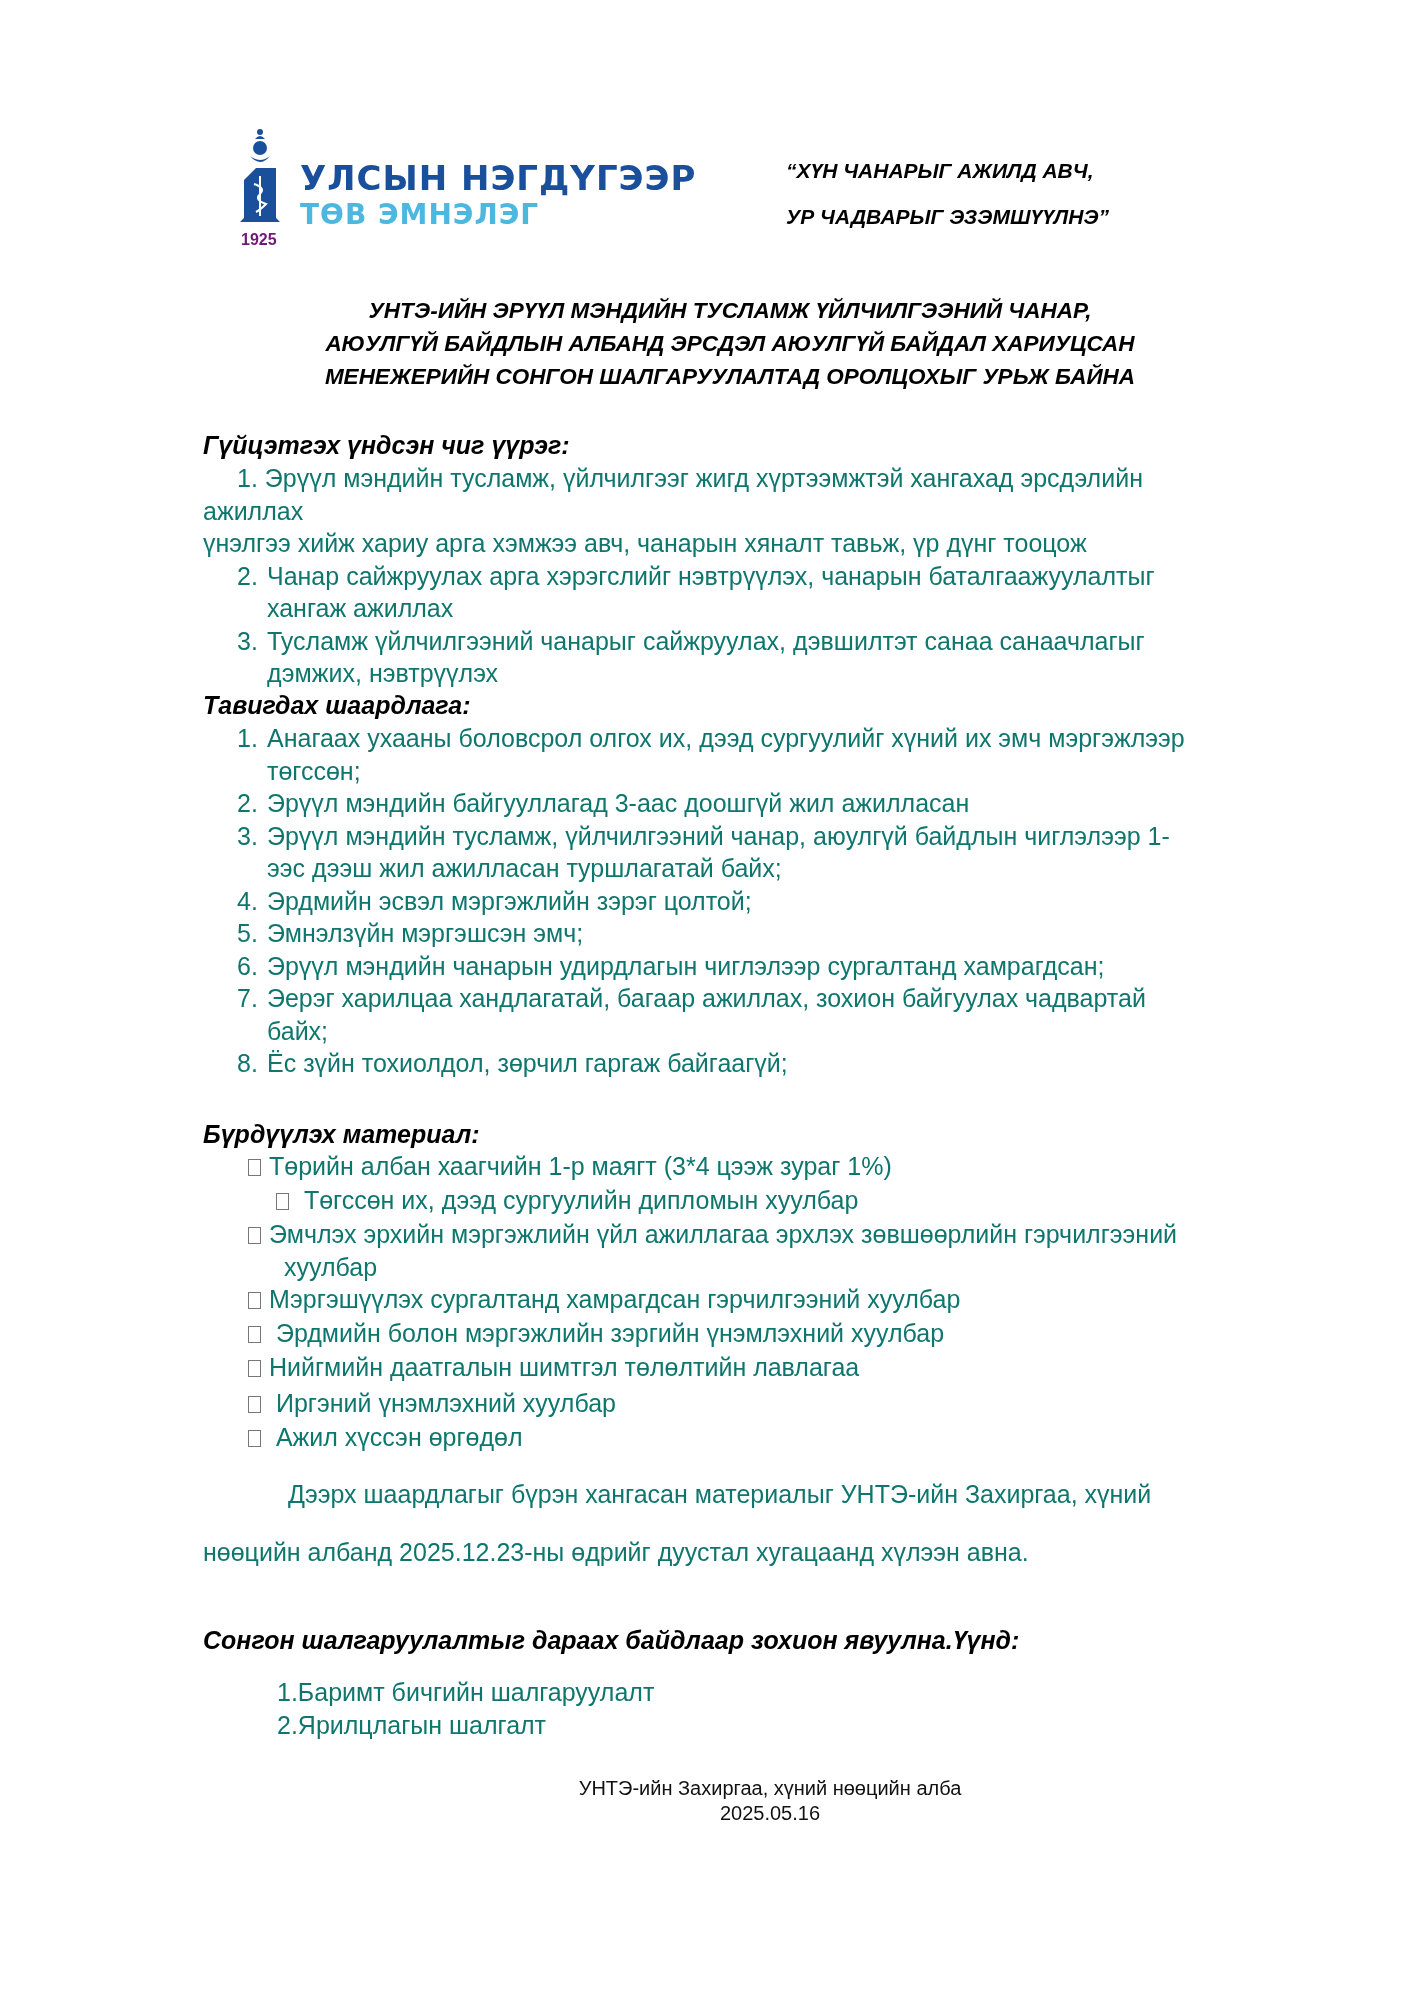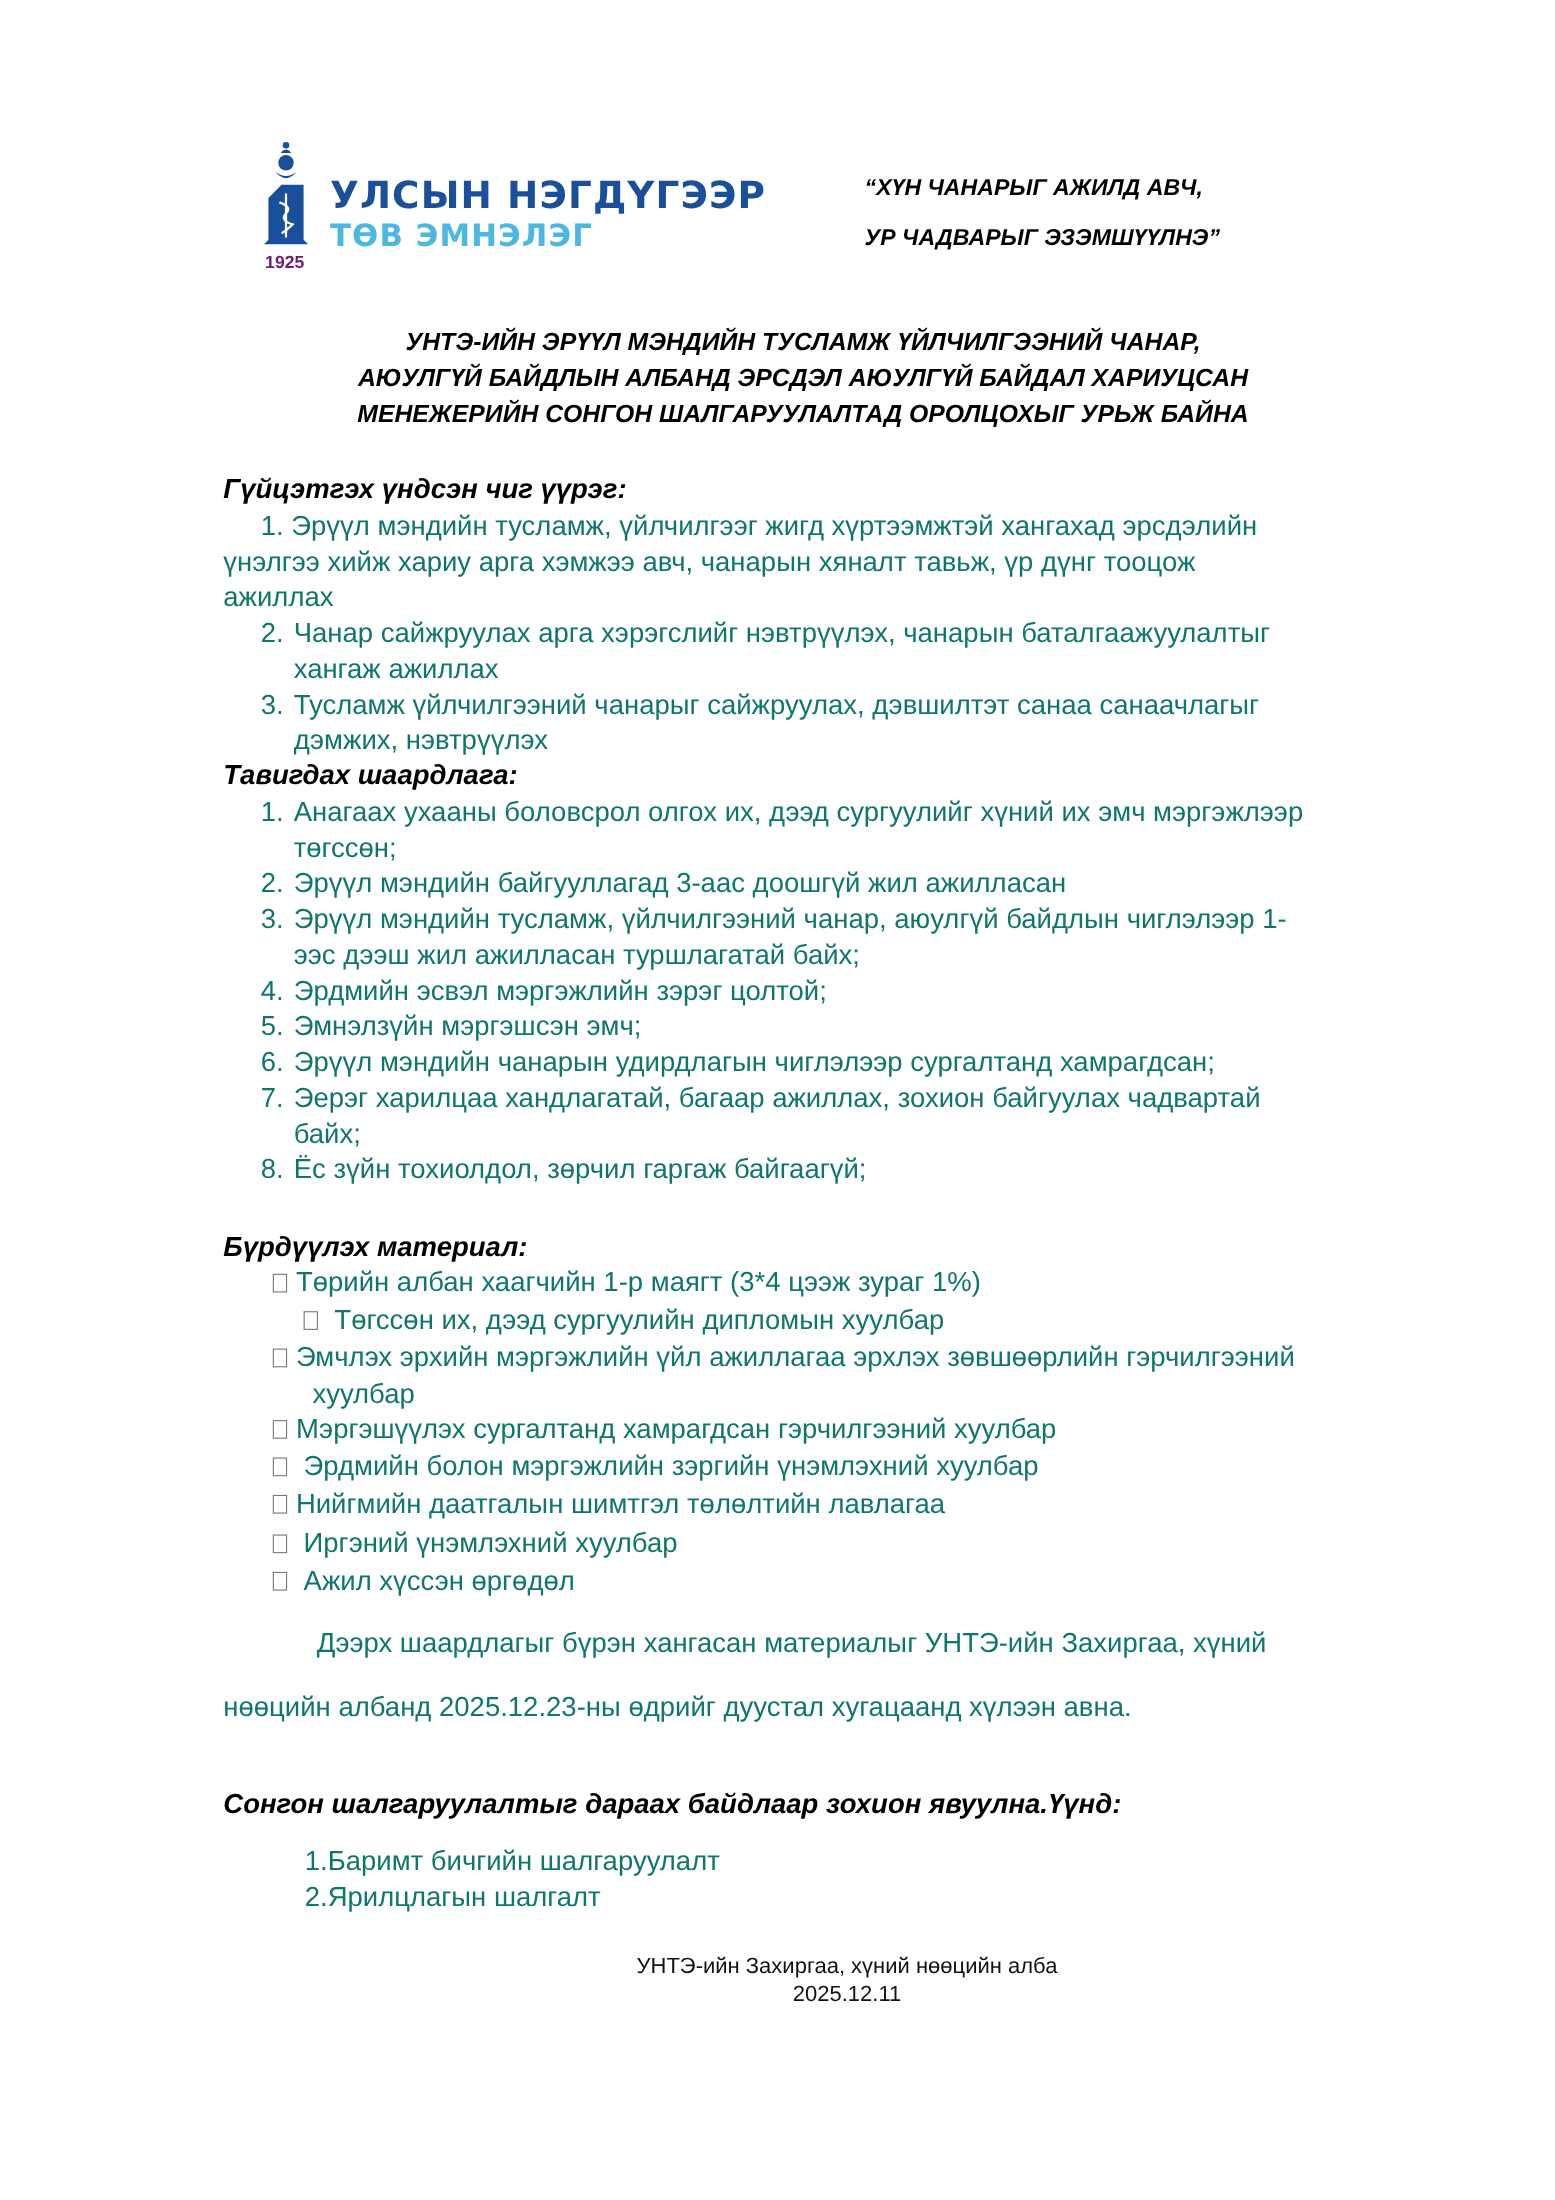--- a/index.html
+++ b/index.html
@@ -126,22 +126,22 @@
 <div class="abs title">
   <div>УНТЭ-ИЙН ЭРҮҮЛ МЭНДИЙН ТУСЛАМЖ ҮЙЛЧИЛГЭЭНИЙ ЧАНАР,</div>
   <div>АЮУЛГҮЙ БАЙДЛЫН АЛБАНД ЭРСДЭЛ АЮУЛГҮЙ БАЙДАЛ ХАРИУЦСАН</div>
   <div>МЕНЕЖЕРИЙН СОНГОН ШАЛГАРУУЛАЛТАД ОРОЛЦОХЫГ УРЬЖ БАЙНА</div>
 </div>
 
 <div class="abs heading" style="top:429px;">Гүйцэтгэх үндсэн чиг үүрэг:</div>
 <div class="abs list body-text" style="top:462px;">
   <div class="li first-flush">
     <div><span class="num">1.</span> <span>Эрүүл мэндийн тусламж, үйлчилгээг жигд хүртээмжтэй хангахад эрсдэлийн</span></div>
+    <div style="margin-left:-34px;">ажиллах</div>
     <div style="margin-left:-34px;">үнэлгээ хийж хариу арга хэмжээ авч, чанарын хяналт тавьж, үр дүнг тооцож</div>
-    <div style="margin-left:-34px;">ажиллах</div>
   </div>
   <div class="li">
     <span class="num">2.</span>
     <div>Чанар сайжруулах арга хэрэгслийг нэвтрүүлэх, чанарын баталгаажуулалтыг</div>
     <div>хангаж ажиллах</div>
   </div>
   <div class="li">
     <span class="num">3.</span>
     <div>Тусламж үйлчилгээний чанарыг сайжруулах, дэвшилтэт санаа санаачлагыг</div>
     <div>дэмжих, нэвтрүүлэх</div>
@@ -220,14 +220,14 @@
 <div class="abs body-text" style="left:203px; top:1536px; white-space:nowrap;">нөөцийн албанд 2025.12.23-ны өдрийг дуустал хугацаанд хүлээн авна.</div>
 
 <div class="abs heading" style="top:1624px;">Сонгон шалгаруулалтыг дараах байдлаар зохион явуулна.Үүнд:</div>
 <div class="abs body-text" style="left:237px; top:1676px;margin-left:40px;">
   <div>1.Баримт бичгийн шалгаруулалт</div>
   <div>2.Ярилцлагын шалгалт</div>
 </div>
 
 <div class="abs footer">
   <div>УНТЭ-ийн Захиргаа, хүний нөөцийн алба</div>
-  <div>2025.12.11</div>
+  <div>2025.05.16</div>
 </div>
 
 </body></html>

